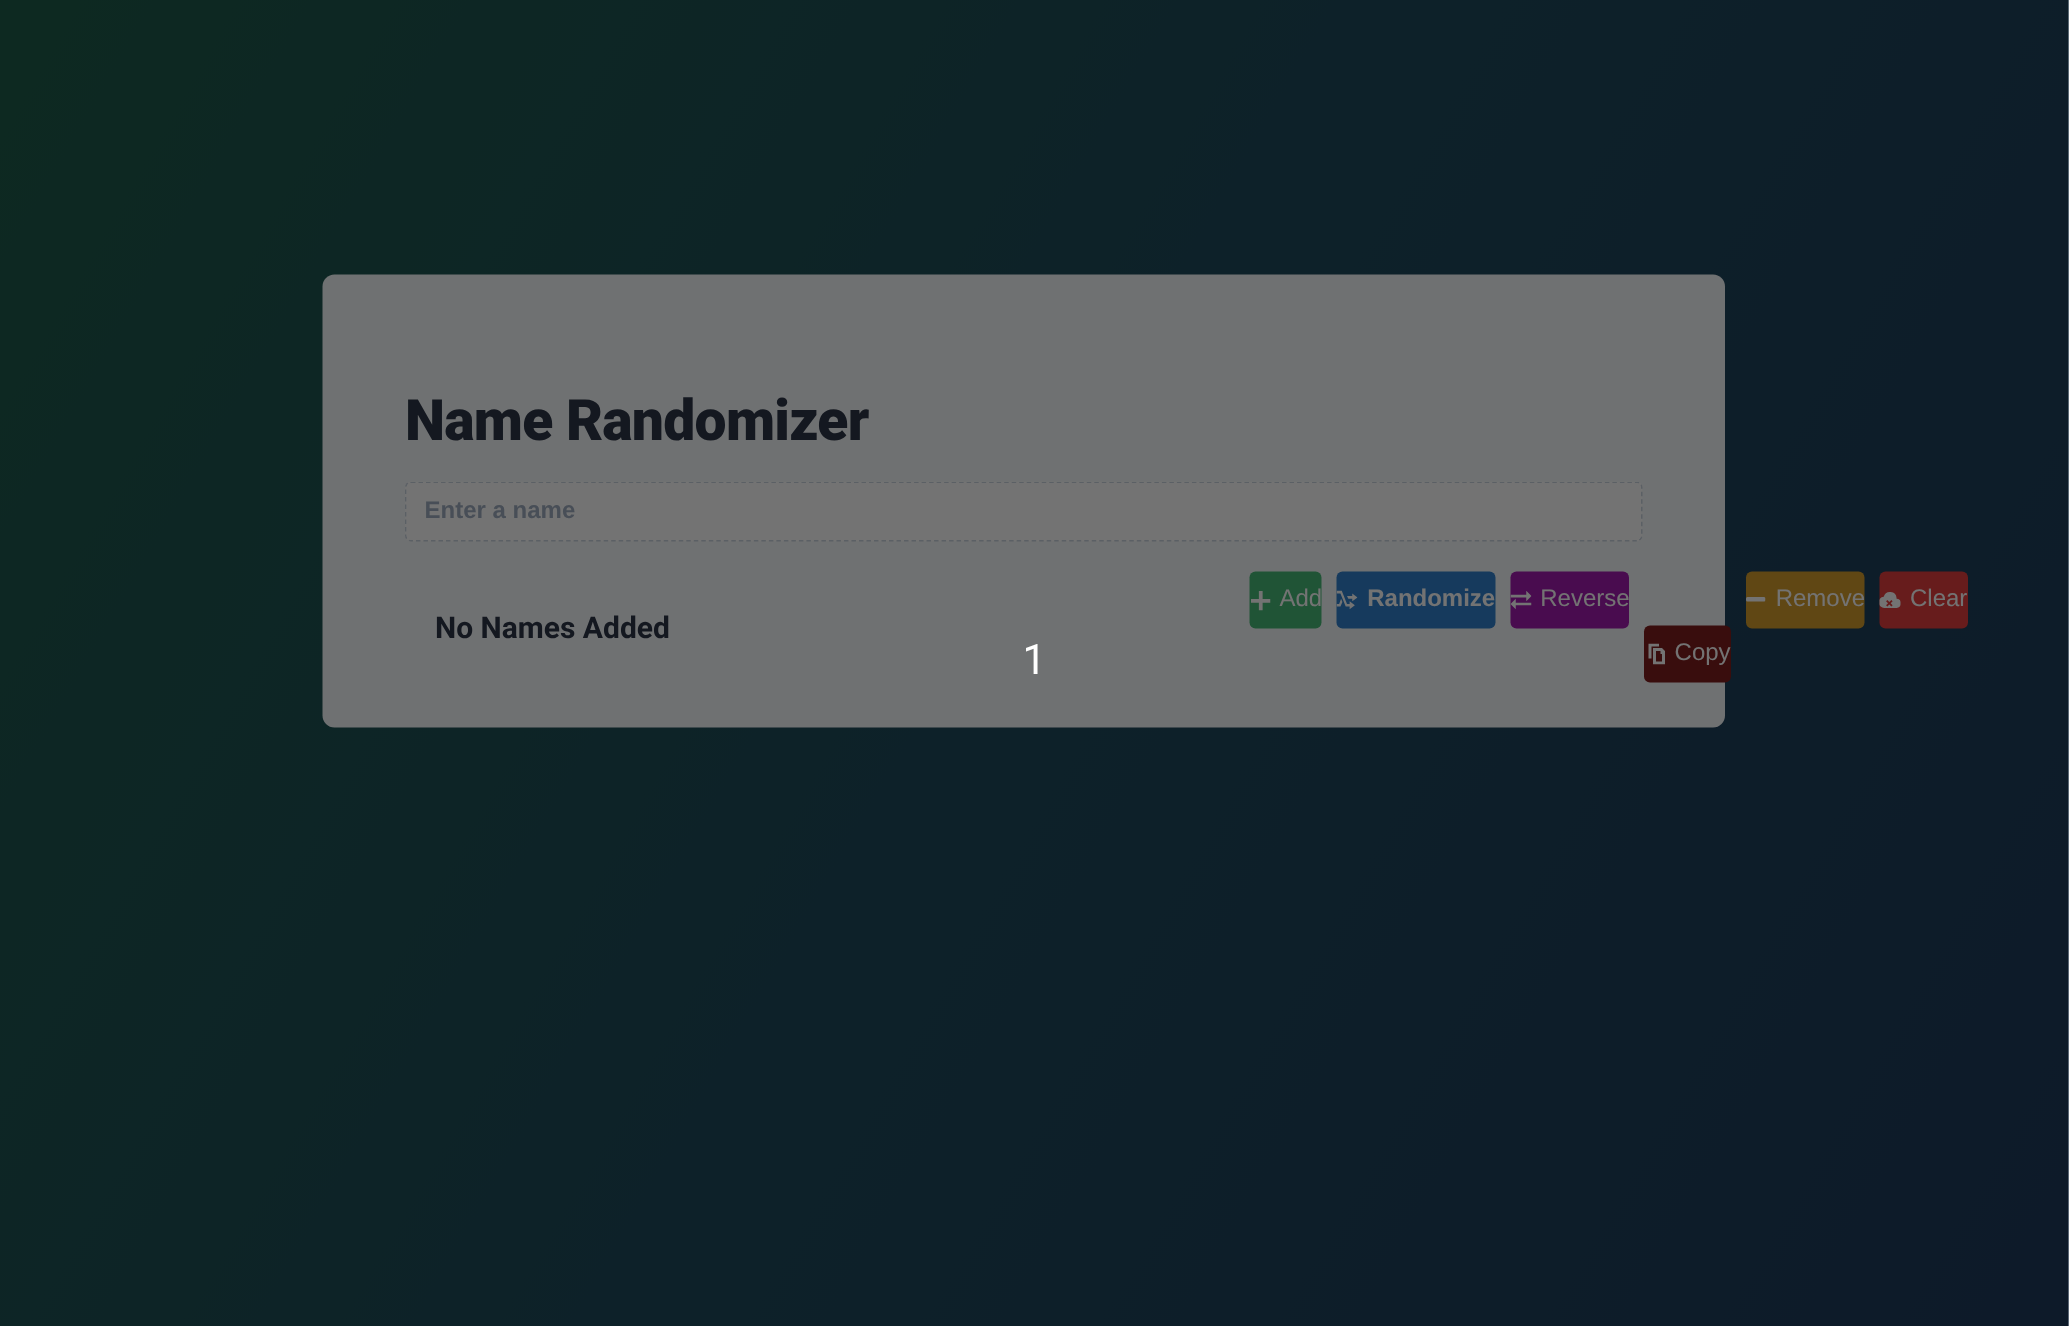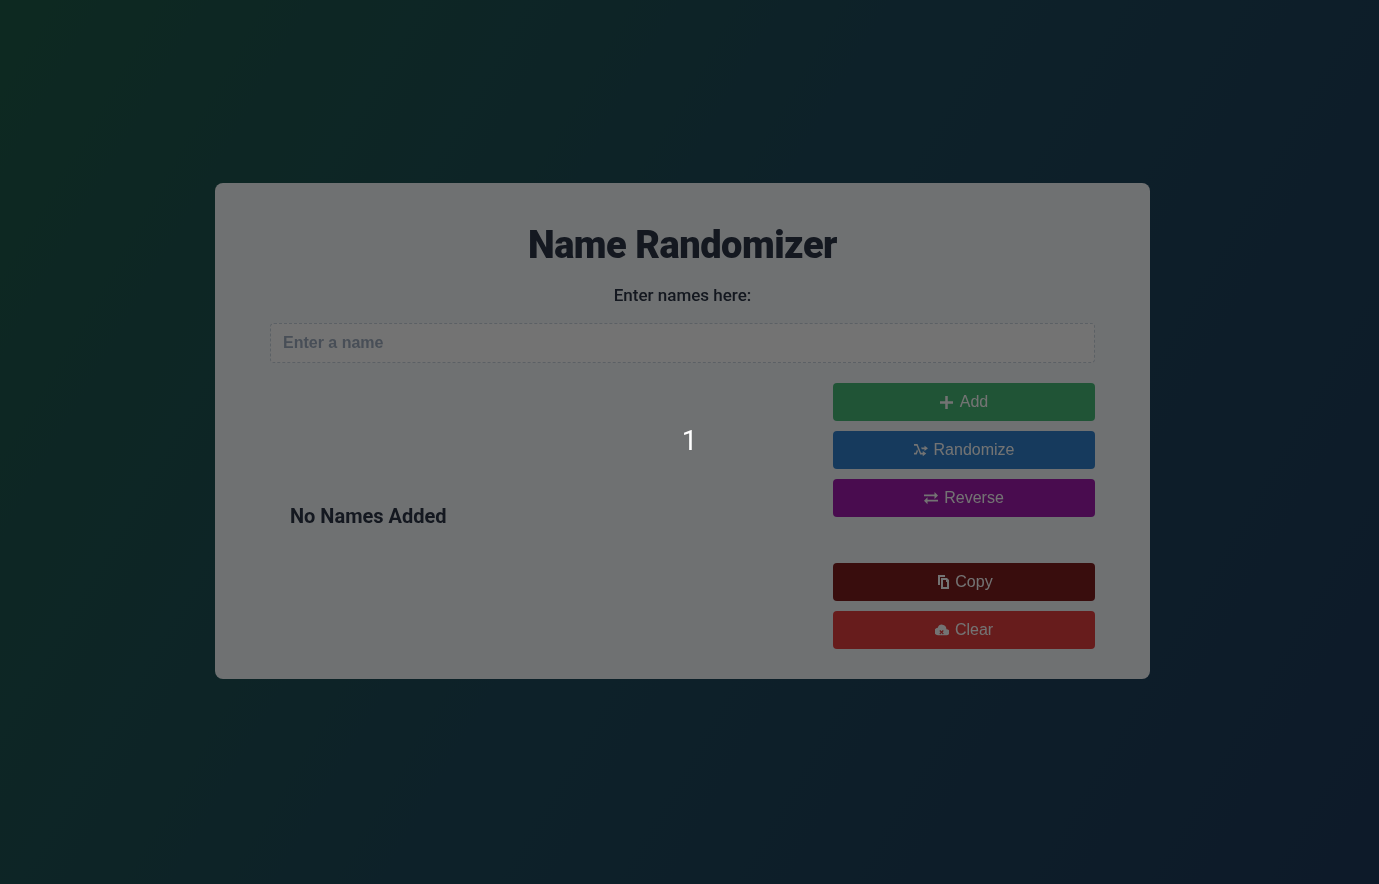--- a/index.html
+++ b/index.html
@@ -38,23 +38,24 @@
       top: 183px;
       width: 935px;
       background: #f7fafc;
       border-radius: 8px;
       padding: 40px 55px 30px 55px;
     }
     .title {
       font-size: 38px;
       font-weight: 900;
       color: #2d3748;
-      text-align: center;
+      text-align: left;
       margin-bottom: 18px;
       letter-spacing: -0.5px;
+      margin-top: 36px;
     }
     .subtitle {
       font-size: 17px;
       color: #2d3748;
       text-align: center;
       margin-bottom: 18px;
       font-weight: 500;
     }
     .input-field {
       width: 100%;
@@ -83,58 +84,57 @@
       padding-left: 20px;
     }
     .no-names {
       font-size: 20px;
       font-weight: 700;
       color: #2d3748;
     }
     .buttons-col {
       width: 262px;
       display: flex;
-      flex-direction: column;
+      flex-direction: row;
       gap: 10px;
     }
     .btn {
       height: 38px;
       border: none;
       border-radius: 4px;
       color: #fff;
       font-size: 16px;
       font-weight: 500;
       cursor: pointer;
       display: flex;
       align-items: center;
       justify-content: center;
       gap: 6px;
     }
     .btn-add { background: #48bb78; }
-    .btn-randomize { background: #3182ce; }
+    .btn-randomize { background: #3182ce; font-weight: bold; }
     .btn-sort { background: #9f44c4; }
     .btn-reverse { background: #a21caf; }
     .btn-copy { background: #7f1d1d; margin-top: 36px; }
     .btn-remove { background: #d69e2e; }
     .btn-clear { background: #e53e3e; }
     .icon {
       width: 14px;
       height: 14px;
       display: inline-flex;
       align-items: center;
       justify-content: center;
     }
     svg { display: block; }
   </style>
 </head>
 <body>
 
 <div class="card">
   <h1 class="title">Name Randomizer</h1>
-  <div class="subtitle">Enter names here:</div>
   <input type="text" class="input-field" placeholder="Enter a name" style="">
   
   <div class="content-row">
     <div class="names-area">
       <div class="no-names">No Names Added</div>
     </div>
 
     <div class="buttons-col">
       <button class="btn btn-add">
         <span class="icon">
@@ -166,20 +166,28 @@
 
       <button class="btn btn-copy">
         <span class="icon">
           <svg width="13" height="14" viewBox="0 0 13 14" fill="#fff">
               <path d="M9 0H2v10h2V2h5V0zm2 3H5v11h8V5l-2-2zm0 9H7V5h3v2h1v5z"></path>
             </svg>
         </span>
         <span>Copy</span>
       </button>
 
+      <button class="btn btn-remove">
+        <span class="icon">
+          <svg width="13" height="4" viewBox="0 0 13 4" fill="#fff">
+              <rect width="13" height="3" rx="1"></rect>
+            </svg>
+        </span>
+        <span>Remove</span>
+      </button>
 
       <button class="btn btn-clear">
         <span class="icon">
           <svg width="16" height="12" viewBox="0 0 16 12" fill="#fff">
               <path d="M13 4.5a5 5 0 00-9.8-1A4 4 0 004 12h9a3.5 3.5 0 000-7v-.5zM6 6l1.5 1.5L9 6l1 1-1.5 1.5L10 10l-1 1-1.5-1.5L6 11l-1-1 1.5-1.5L5 7l1-1z"></path>
             </svg>
         </span>
         <span>Clear</span>
       </button>
     </div>

